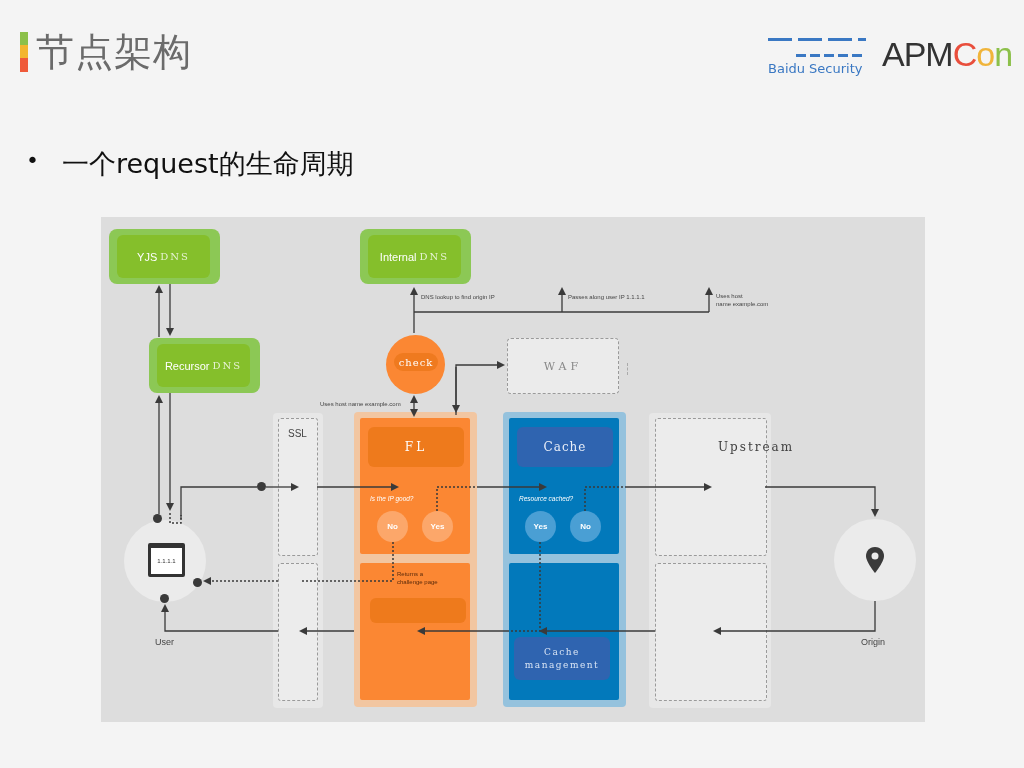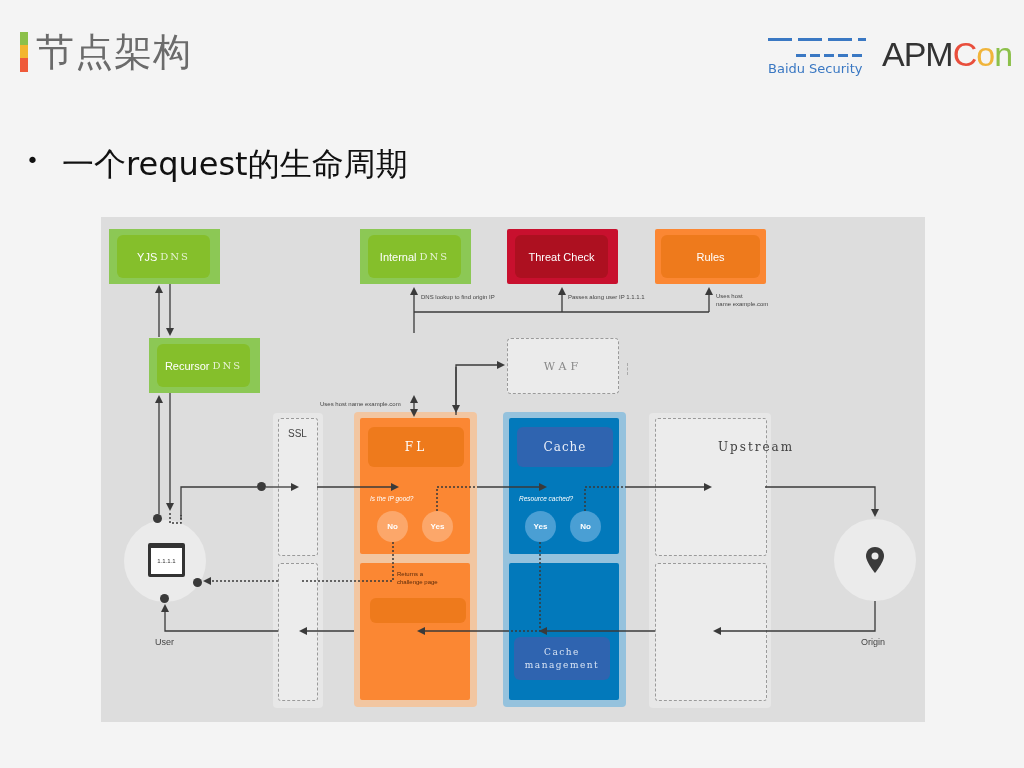--- a/index.html
+++ b/index.html
@@ -6,24 +6,24 @@
   body{width:1024px;height:768px;background:#f4f4f4;position:relative;overflow:hidden;font-family:"DejaVu Sans","Liberation Sans",sans-serif;}
   .title-bar{position:absolute;left:20px;top:32px;width:8px;height:40px;background:linear-gradient(#8cc04a 0%,#8cc04a 33%,#f3b52f 33%,#f3b52f 66%,#ef5a3a 66%);}
   .title{position:absolute;left:36px;top:26px;font-size:38px;color:#6b6b6b;letter-spacing:1px;line-height:52px;}
   .logo-baidu{position:absolute;left:766px;top:34px;width:104px;height:46px;}
   .logo-baidu .stripes{position:absolute;left:2px;top:4px;width:98px;height:3px;background:repeating-linear-gradient(90deg,#3a78c3 0 24px,transparent 24px 30px);}
   .logo-baidu .stripes2{position:absolute;left:30px;top:20px;width:70px;height:3px;background:repeating-linear-gradient(90deg,#3a78c3 0 10px,transparent 10px 14px);}
   .logo-baidu .txt{position:absolute;left:2px;top:27px;font-size:13px;color:#3a78c3;white-space:nowrap;font-family:"DejaVu Sans",sans-serif;}
   .logo-apm{position:absolute;left:882px;top:34px;font-size:34px;font-family:"Liberation Sans",sans-serif;letter-spacing:-1px;line-height:40px;color:#333;}
   .logo-apm .c{color:#e94e3c;} .logo-apm .o{color:#f0b43a;} .logo-apm .n{color:#8cc04a;}
   .bullet{position:absolute;left:26px;top:148px;font-size:22px;color:#111;}
-  .subtitle{position:absolute;left:62px;top:146px;font-size:32px;color:#111;line-height:36px;}
+  .subtitle{position:absolute;left:62px;top:146px;font-size:27px;color:#111;line-height:36px;}
   .diagram{position:absolute;left:101px;top:217px;width:824px;height:505px;background:#dddddd;}
   .abs{position:absolute;}
-  .gbox{background:#8cc855;border-radius:0;}
+  .gbox{background:#8cc855;border-radius:8px;}
   .ginner{position:absolute;left:8px;top:6px;right:10px;bottom:6px;background:#85bf2b;border-radius:6px;display:flex;align-items:center;justify-content:center;color:#fff;font-size:11px;font-family:"Liberation Sans",sans-serif;}
   .rbox{background:#c8102e;border-radius:2px;}
   .rinner{position:absolute;left:8px;top:6px;right:10px;bottom:6px;background:#ad1020;border-radius:6px;display:flex;align-items:center;justify-content:center;color:#fff;font-size:11px;font-family:"Liberation Sans",sans-serif;}
   .obox{background:#fb8733;border-radius:2px;}
   .oinner{position:absolute;left:6px;top:6px;right:6px;bottom:6px;background:#ee7a1c;border-radius:6px;display:flex;align-items:center;justify-content:center;color:#fff;font-size:11px;font-family:"Liberation Sans",sans-serif;}
   .dns-suffix{font-family:"DejaVu Serif",serif;color:#e6f2d2;letter-spacing:2px;font-size:10px;margin-left:3px;}
   .small{font-size:6px;color:#444;font-family:"Liberation Sans",sans-serif;line-height:8px;white-space:nowrap;}
   .check{background:#fb8733;border-radius:50%;}
   .check .pill{position:absolute;left:8px;top:18px;width:44px;height:18px;background:#ef7a1f;border-radius:9px;color:#fff;font-family:"DejaVu Serif",serif;font-size:10px;display:flex;align-items:center;justify-content:center;letter-spacing:1px;}
   .waf{border:1px dashed #9a9a9a;border-radius:4px;background:#ebebeb;display:flex;align-items:center;justify-content:center;font-family:"DejaVu Serif",serif;color:#888;font-size:11px;letter-spacing:4px;}
@@ -79,33 +79,30 @@
         <span>Recursor</span>
         <span class="dns-suffix">DNS</span>
       </div>
   </div>
   <div class="abs gbox" style="left:259px;top:12px;width:111px;height:55px;">
     <div class="ginner">
         <span>Internal</span>
         <span class="dns-suffix">DNS</span>
       </div>
   </div>
-  <div class="abs rbox" style="left:406px;top:12px;width:111px;height:55px;">
-    <div class="rinner">Threat Check</div>
-  </div>
-  <div class="abs obox" style="left:554px;top:12px;width:111px;height:55px;">
-    <div class="oinner">Rules</div>
-  </div>
 
   <div class="abs small" style="left:320px;top:76px;">DNS lookup to find origin IP</div>
   <div class="abs small" style="left:467px;top:76px;">Passes along user IP 1.1.1.1</div>
   <div class="abs small" style="left:615px;top:75px;">Uses host</div>
   <div class="abs small" style="left:615px;top:83px;">name example.com</div>
   <div class="abs small" style="left:219px;top:183px;">Uses host name example.com</div>
 
+  <div class="abs check" style="left:285px;top:118px;width:59px;height:59px;">
+    <div class="pill">check</div>
+  </div>
 
   <div class="abs waf" style="left:406px;top:121px;width:110px;height:54px;">
       <span>WAF</span>
     </div>
   <div class="abs" style="left:526px;top:146px;width:1px;height:12px;border-left:1px dashed #aaa;"></div>
 
   <div class="abs ssl-col" style="left:172px;top:196px;width:50px;height:295px;"></div>
   <div class="abs dashcell" style="left:177px;top:201px;width:38px;height:136px;"></div>
   <div class="abs dashcell" style="left:177px;top:346px;width:38px;height:136px;"></div>
   <div class="abs lbl-ssl" style="left:187px;top:211px;">SSL</div>

